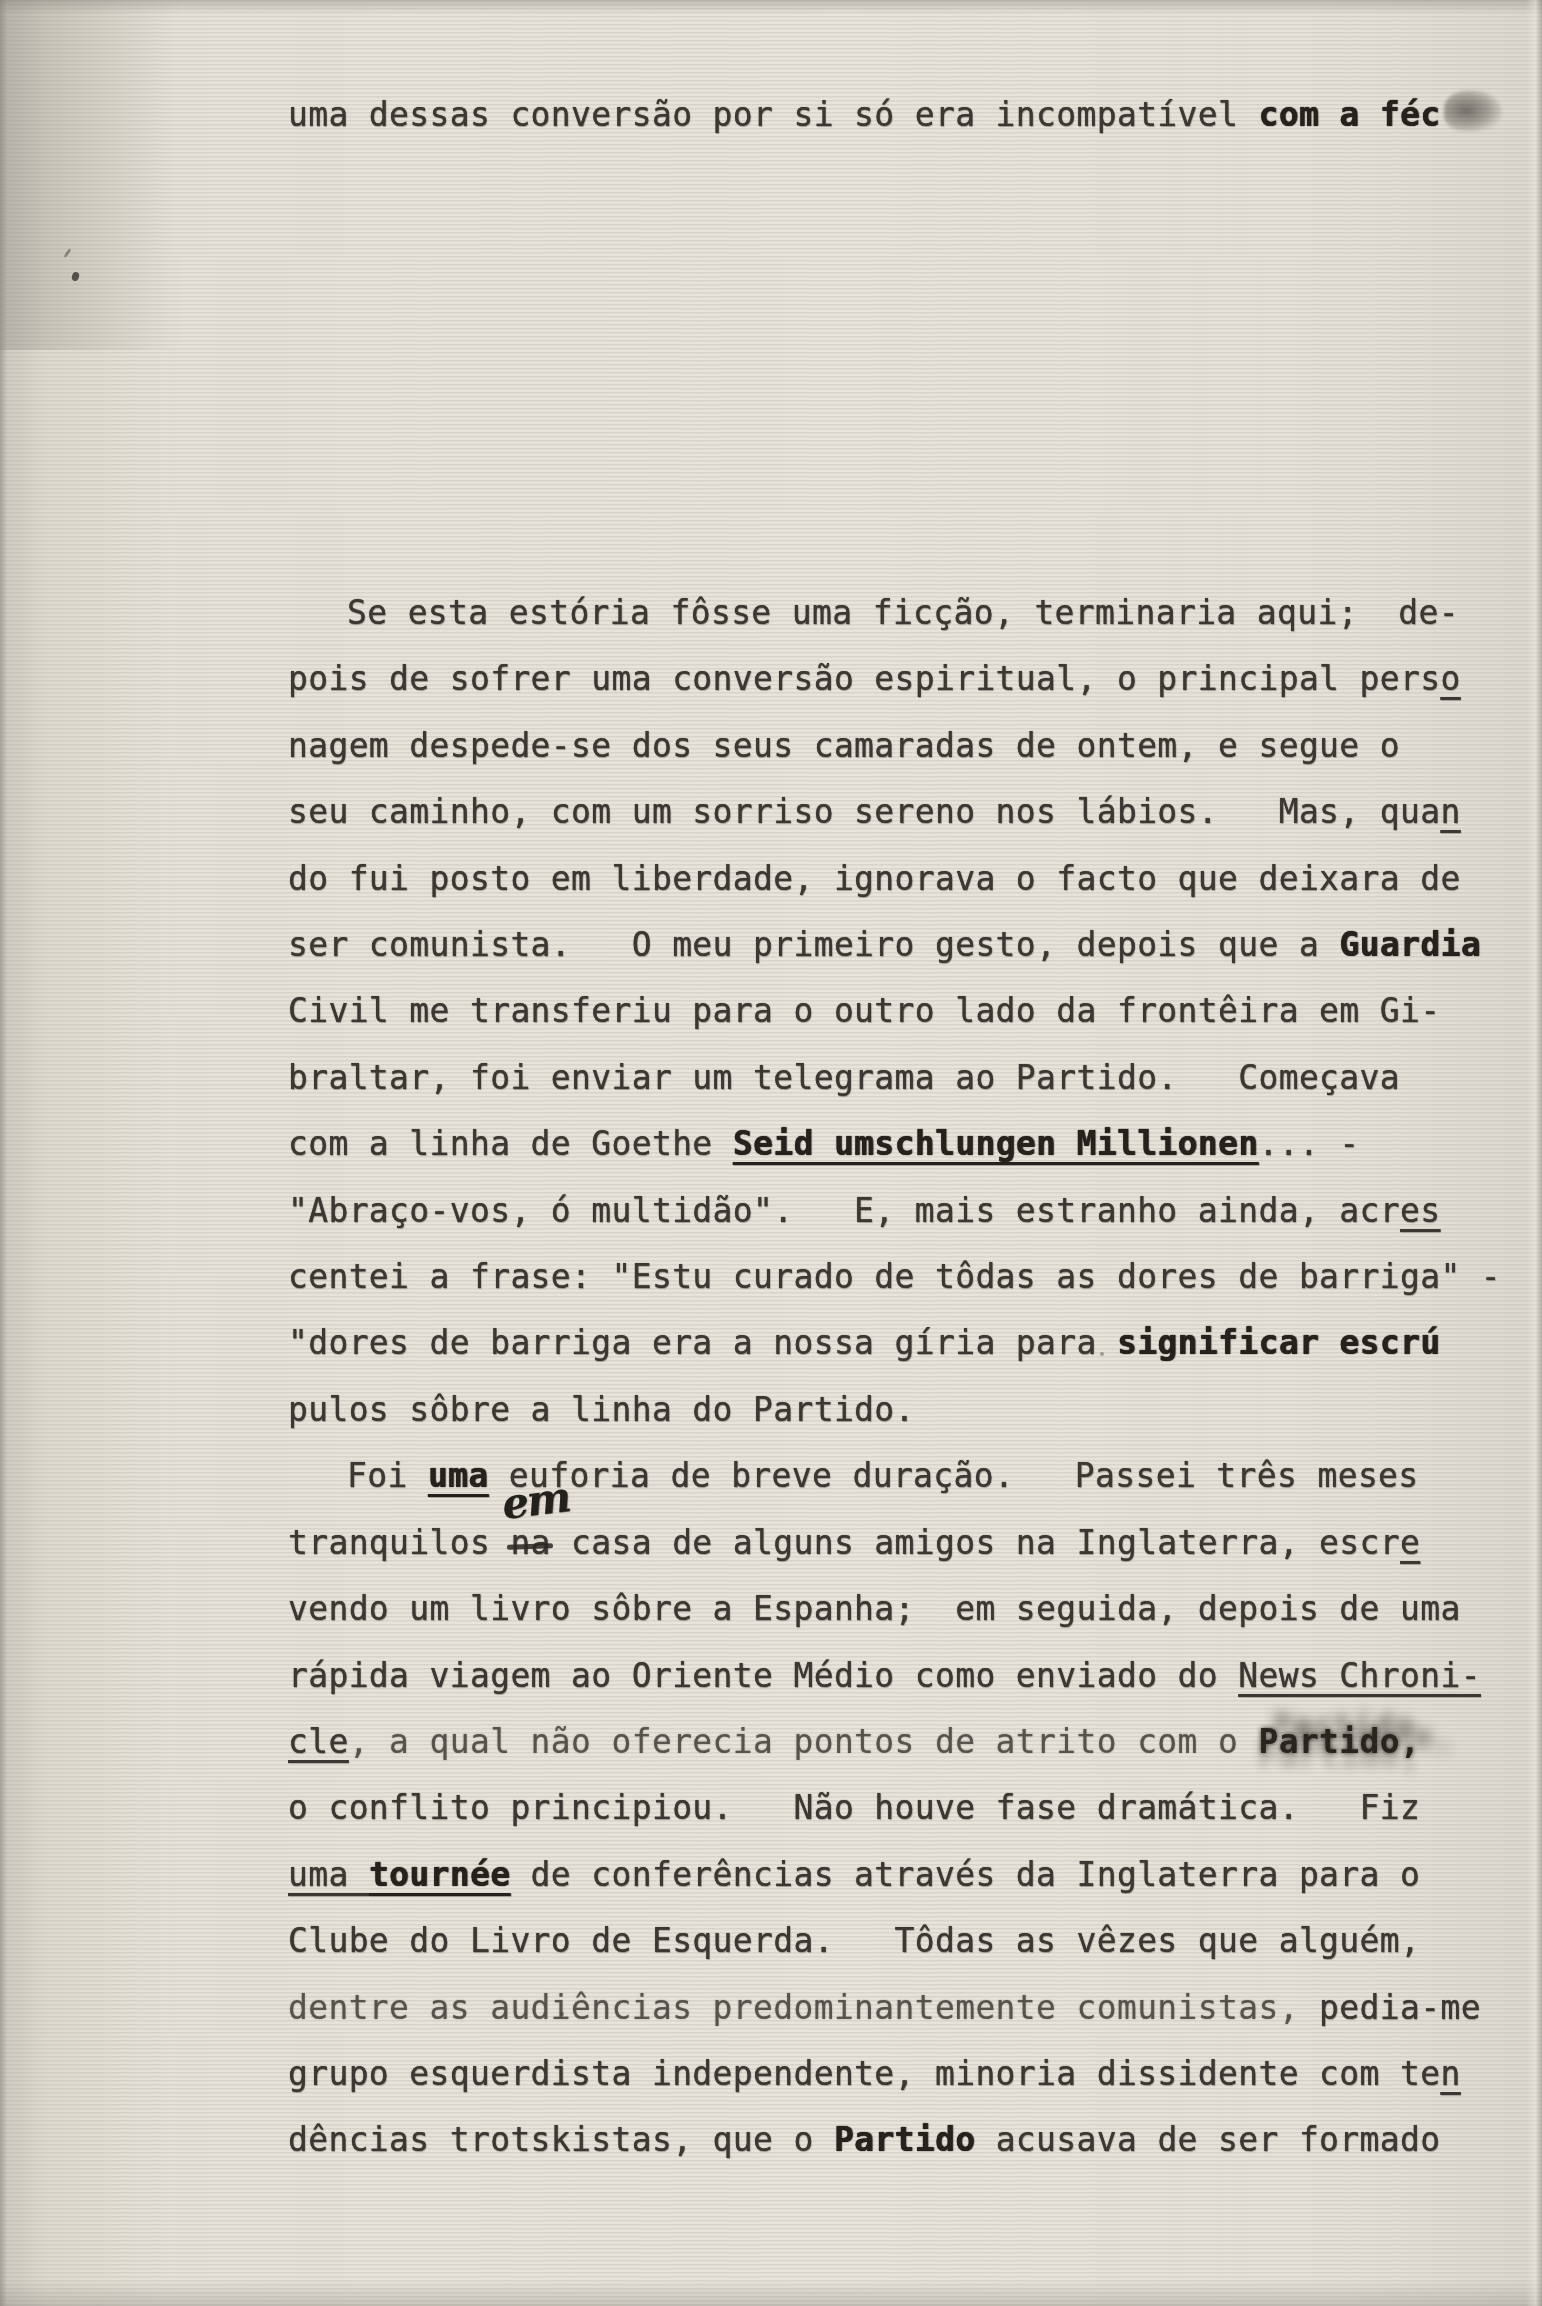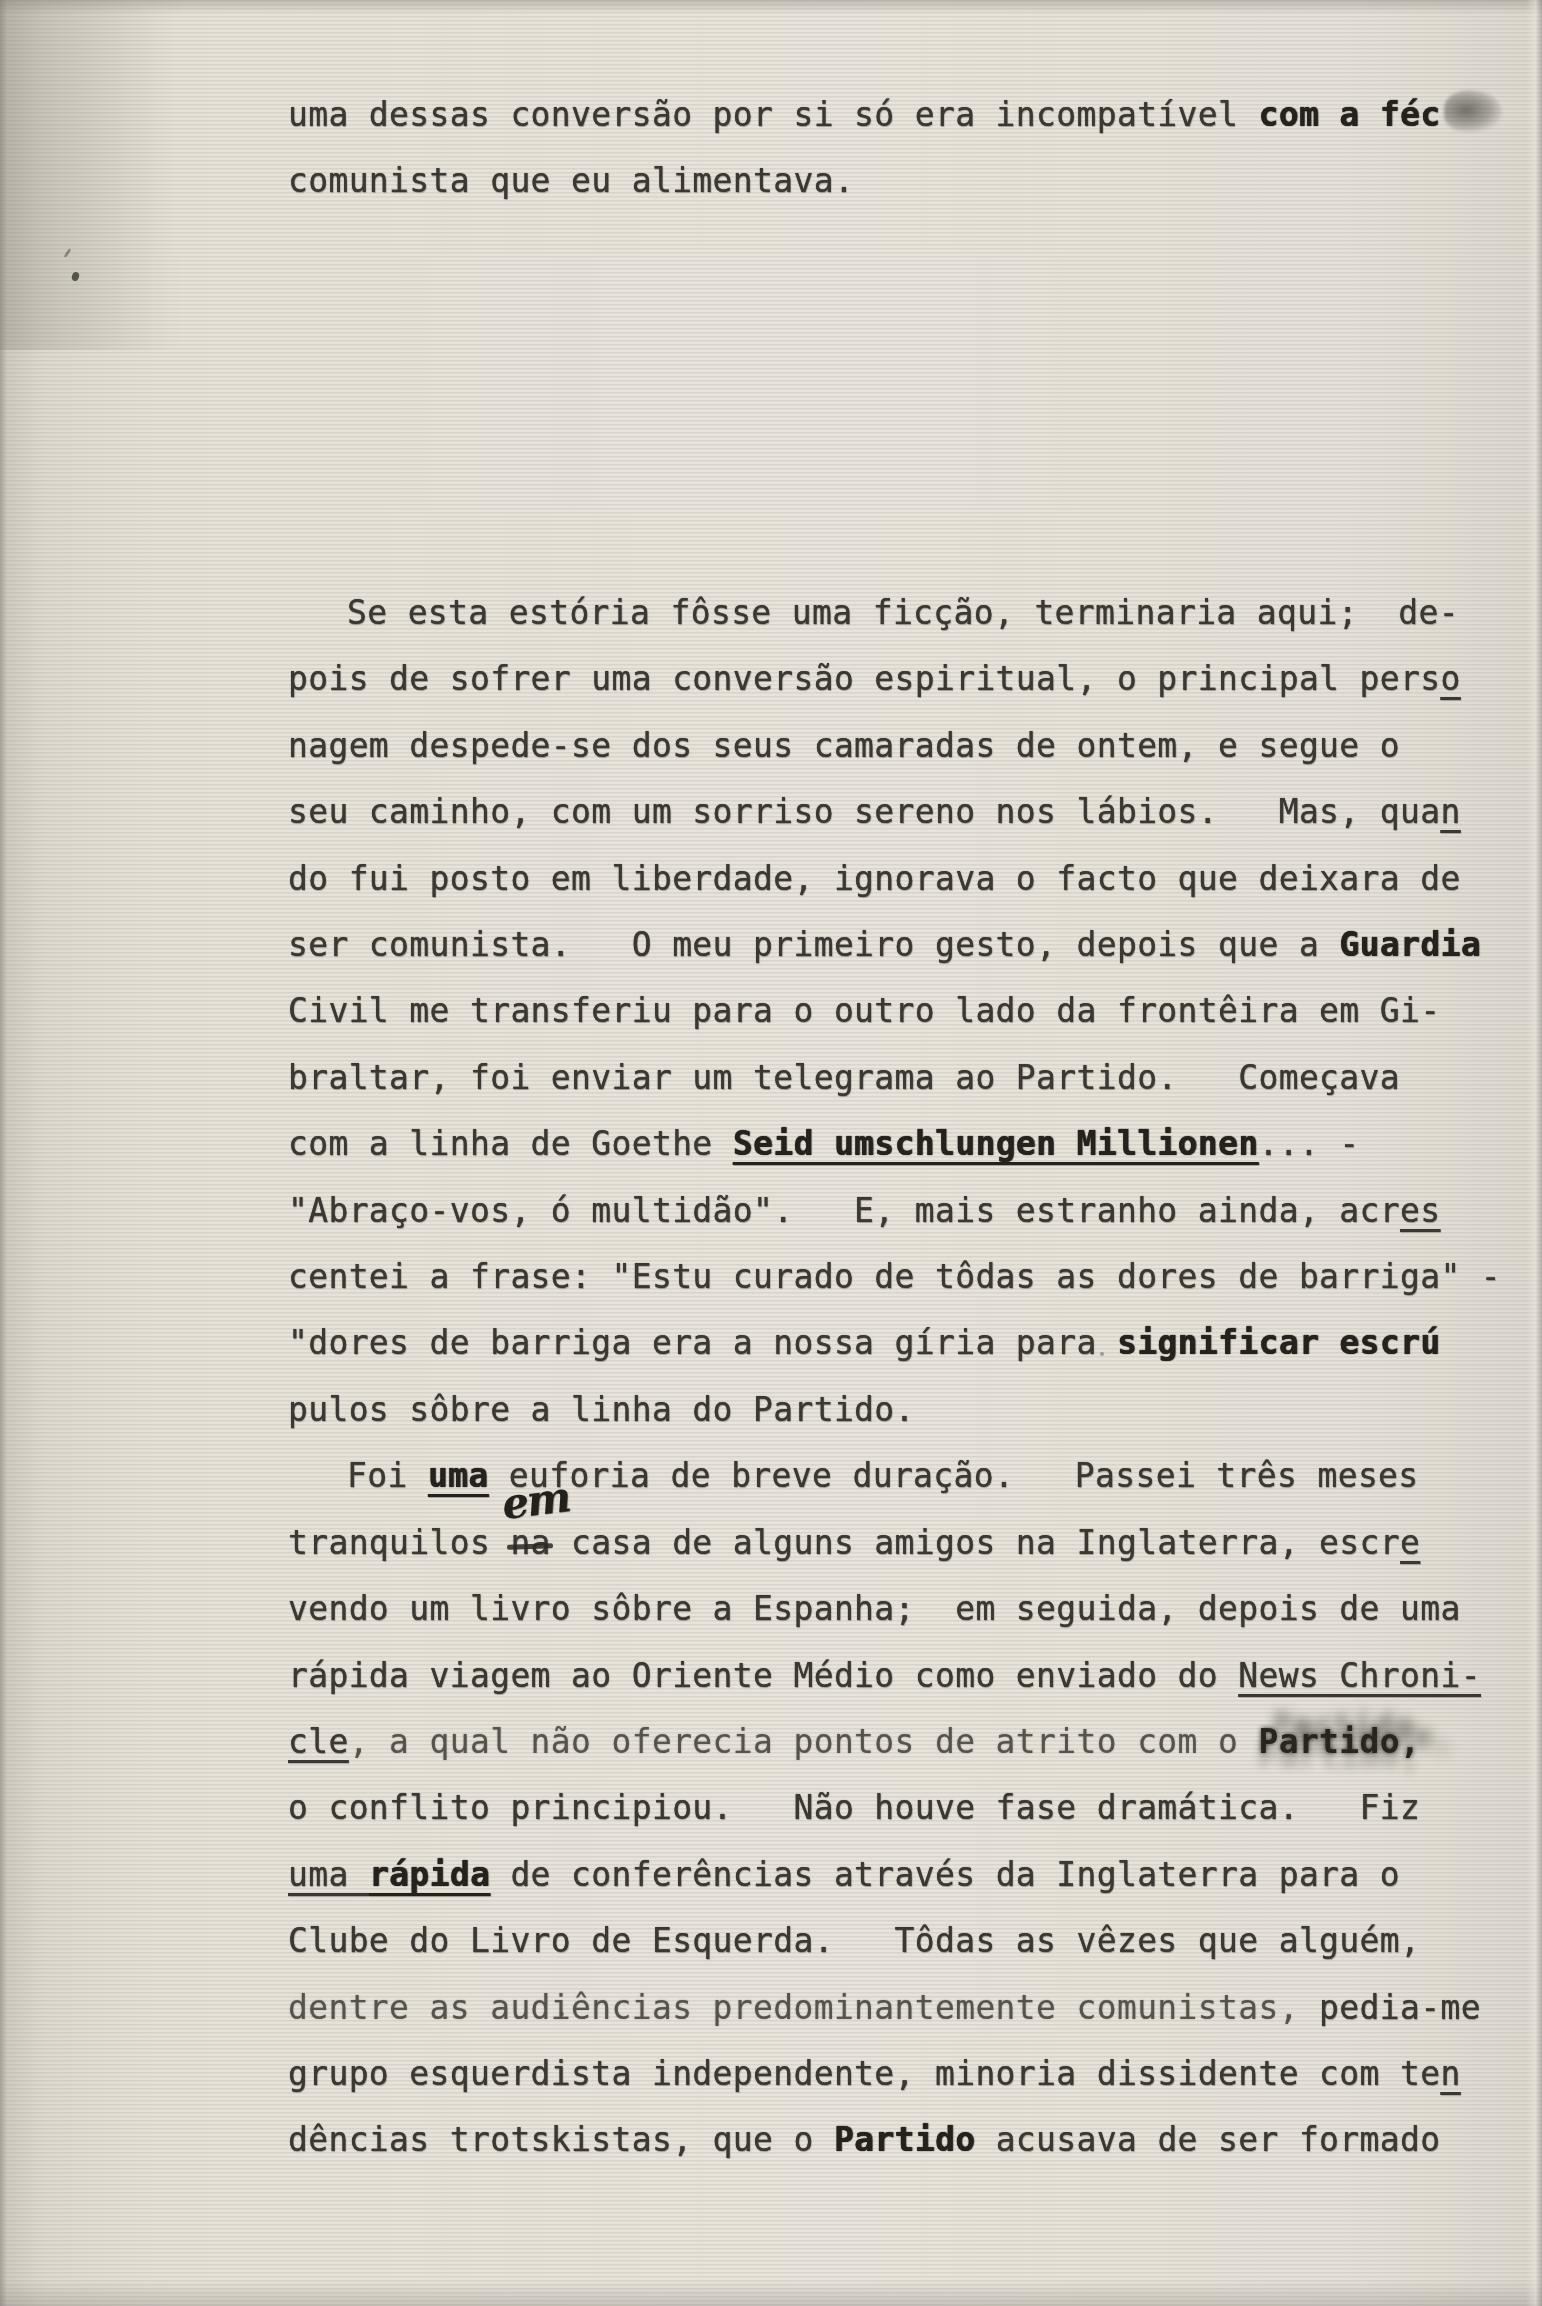--- a/index.html
+++ b/index.html
@@ -77,21 +77,20 @@
   <div class="tl-shade"></div>
   <div class="bottom-shade"></div>
   <div class="right-edge"></div>
   <div class="speck s1"></div>
   <div class="speck s2"></div>
   <div class="speck s3"></div>
   <div class="speck s4"></div>
 
   <div class="text-block block-a">
       <div class="line"><span class="seg ">uma dessas conversão por si só era incompatível </span><span class="seg bold">com a féc</span><span class="blob"></span></div>
-      <div class="line"><span class="seg ">comunista que eu alimentava.</span></div>
     </div>
   <div class="text-block block-b">
       <div class="line indent"><span class="seg ">Se esta estória fôsse uma ficção, terminaria aqui;  de-</span></div>
       <div class="line"><span class="seg ">pois de sofrer uma conversão espiritual, o principal pers</span><span class="seg underline">o</span></div>
       <div class="line"><span class="seg ">nagem despede-se dos seus camaradas de ontem, e segue o</span></div>
       <div class="line"><span class="seg ">seu caminho, com um sorriso sereno nos lábios.   Mas, qua</span><span class="seg underline">n</span></div>
       <div class="line"><span class="seg ">do fui posto em liberdade, ignorava o facto que deixara de</span></div>
       <div class="line"><span class="seg ">ser comunista.   O meu primeiro gesto, depois que a </span><span class="seg bold">Guardia</span></div>
       <div class="line"><span class="seg ">Civil me transferiu para o outro lado da frontêira em Gi-</span></div>
       <div class="line"><span class="seg ">braltar, foi enviar um telegrama ao Partido.   Começava</span></div>
@@ -99,19 +98,19 @@
       <div class="line"><span class="seg ">"Abraço-vos, ó multidão".   E, mais estranho ainda, acr</span><span class="seg underline">es</span></div>
       <div class="line"><span class="seg ">centei a frase: "Estu curado de tôdas as dores de barriga" -</span></div>
       <div class="line"><span class="seg ">"dores de barriga era a nossa gíria para </span><span class="seg bold">significar</span><span class="seg "> </span><span class="seg bold">escrú</span></div>
       <div class="line"><span class="seg ">pulos sôbre a linha do Partido.</span></div>
       <div class="line indent"><span class="seg ">Foi </span><span class="seg underline bold">uma</span><span class="seg "> euforia de breve duração.   Passei três meses</span></div>
       <div class="line"><span class="seg ">tranquilos </span><span class="seg strike">na<span class="hand">em</span></span><span class="seg "> casa de alguns amigos na Inglaterra, escr</span><span class="seg underline">e</span></div>
       <div class="line"><span class="seg ">vendo um livro sôbre a Espanha;  em seguida, depois de uma</span></div>
       <div class="line"><span class="seg ">rápida viagem ao Oriente Médio como enviado do </span><span class="seg underline">News Chroni-</span></div>
       <div class="line"><span class="seg underline">cle</span><span class="seg faint">, a qual não oferecia pontos de atrito com o </span><span class="seg smudged">Partido,</span></div>
       <div class="line"><span class="seg ">o conflito principiou.   Não houve fase dramática.   Fiz</span></div>
-      <div class="line"><span class="seg underline">uma </span><span class="seg underline bold">rápida</span><span class="seg "> de conferências através da Inglaterra para o</span></div>
+      <div class="line"><span class="seg underline">uma </span><span class="seg underline bold">tournée</span><span class="seg "> de conferências através da Inglaterra para o</span></div>
       <div class="line"><span class="seg ">Clube do Livro de Esquerda.   Tôdas as vêzes que alguém,</span></div>
       <div class="line"><span class="seg faint">dentre as audiências predominantemente comunistas, </span><span class="seg ">pedia-me</span></div>
       <div class="line"><span class="seg ">grupo esquerdista independente, minoria dissidente com te</span><span class="seg underline">n</span></div>
       <div class="line"><span class="seg ">dências trotskistas, que o </span><span class="seg bold">Partido</span><span class="seg "> acusava de ser formado</span></div>
     </div>
 </div>
 
 </body></html>

